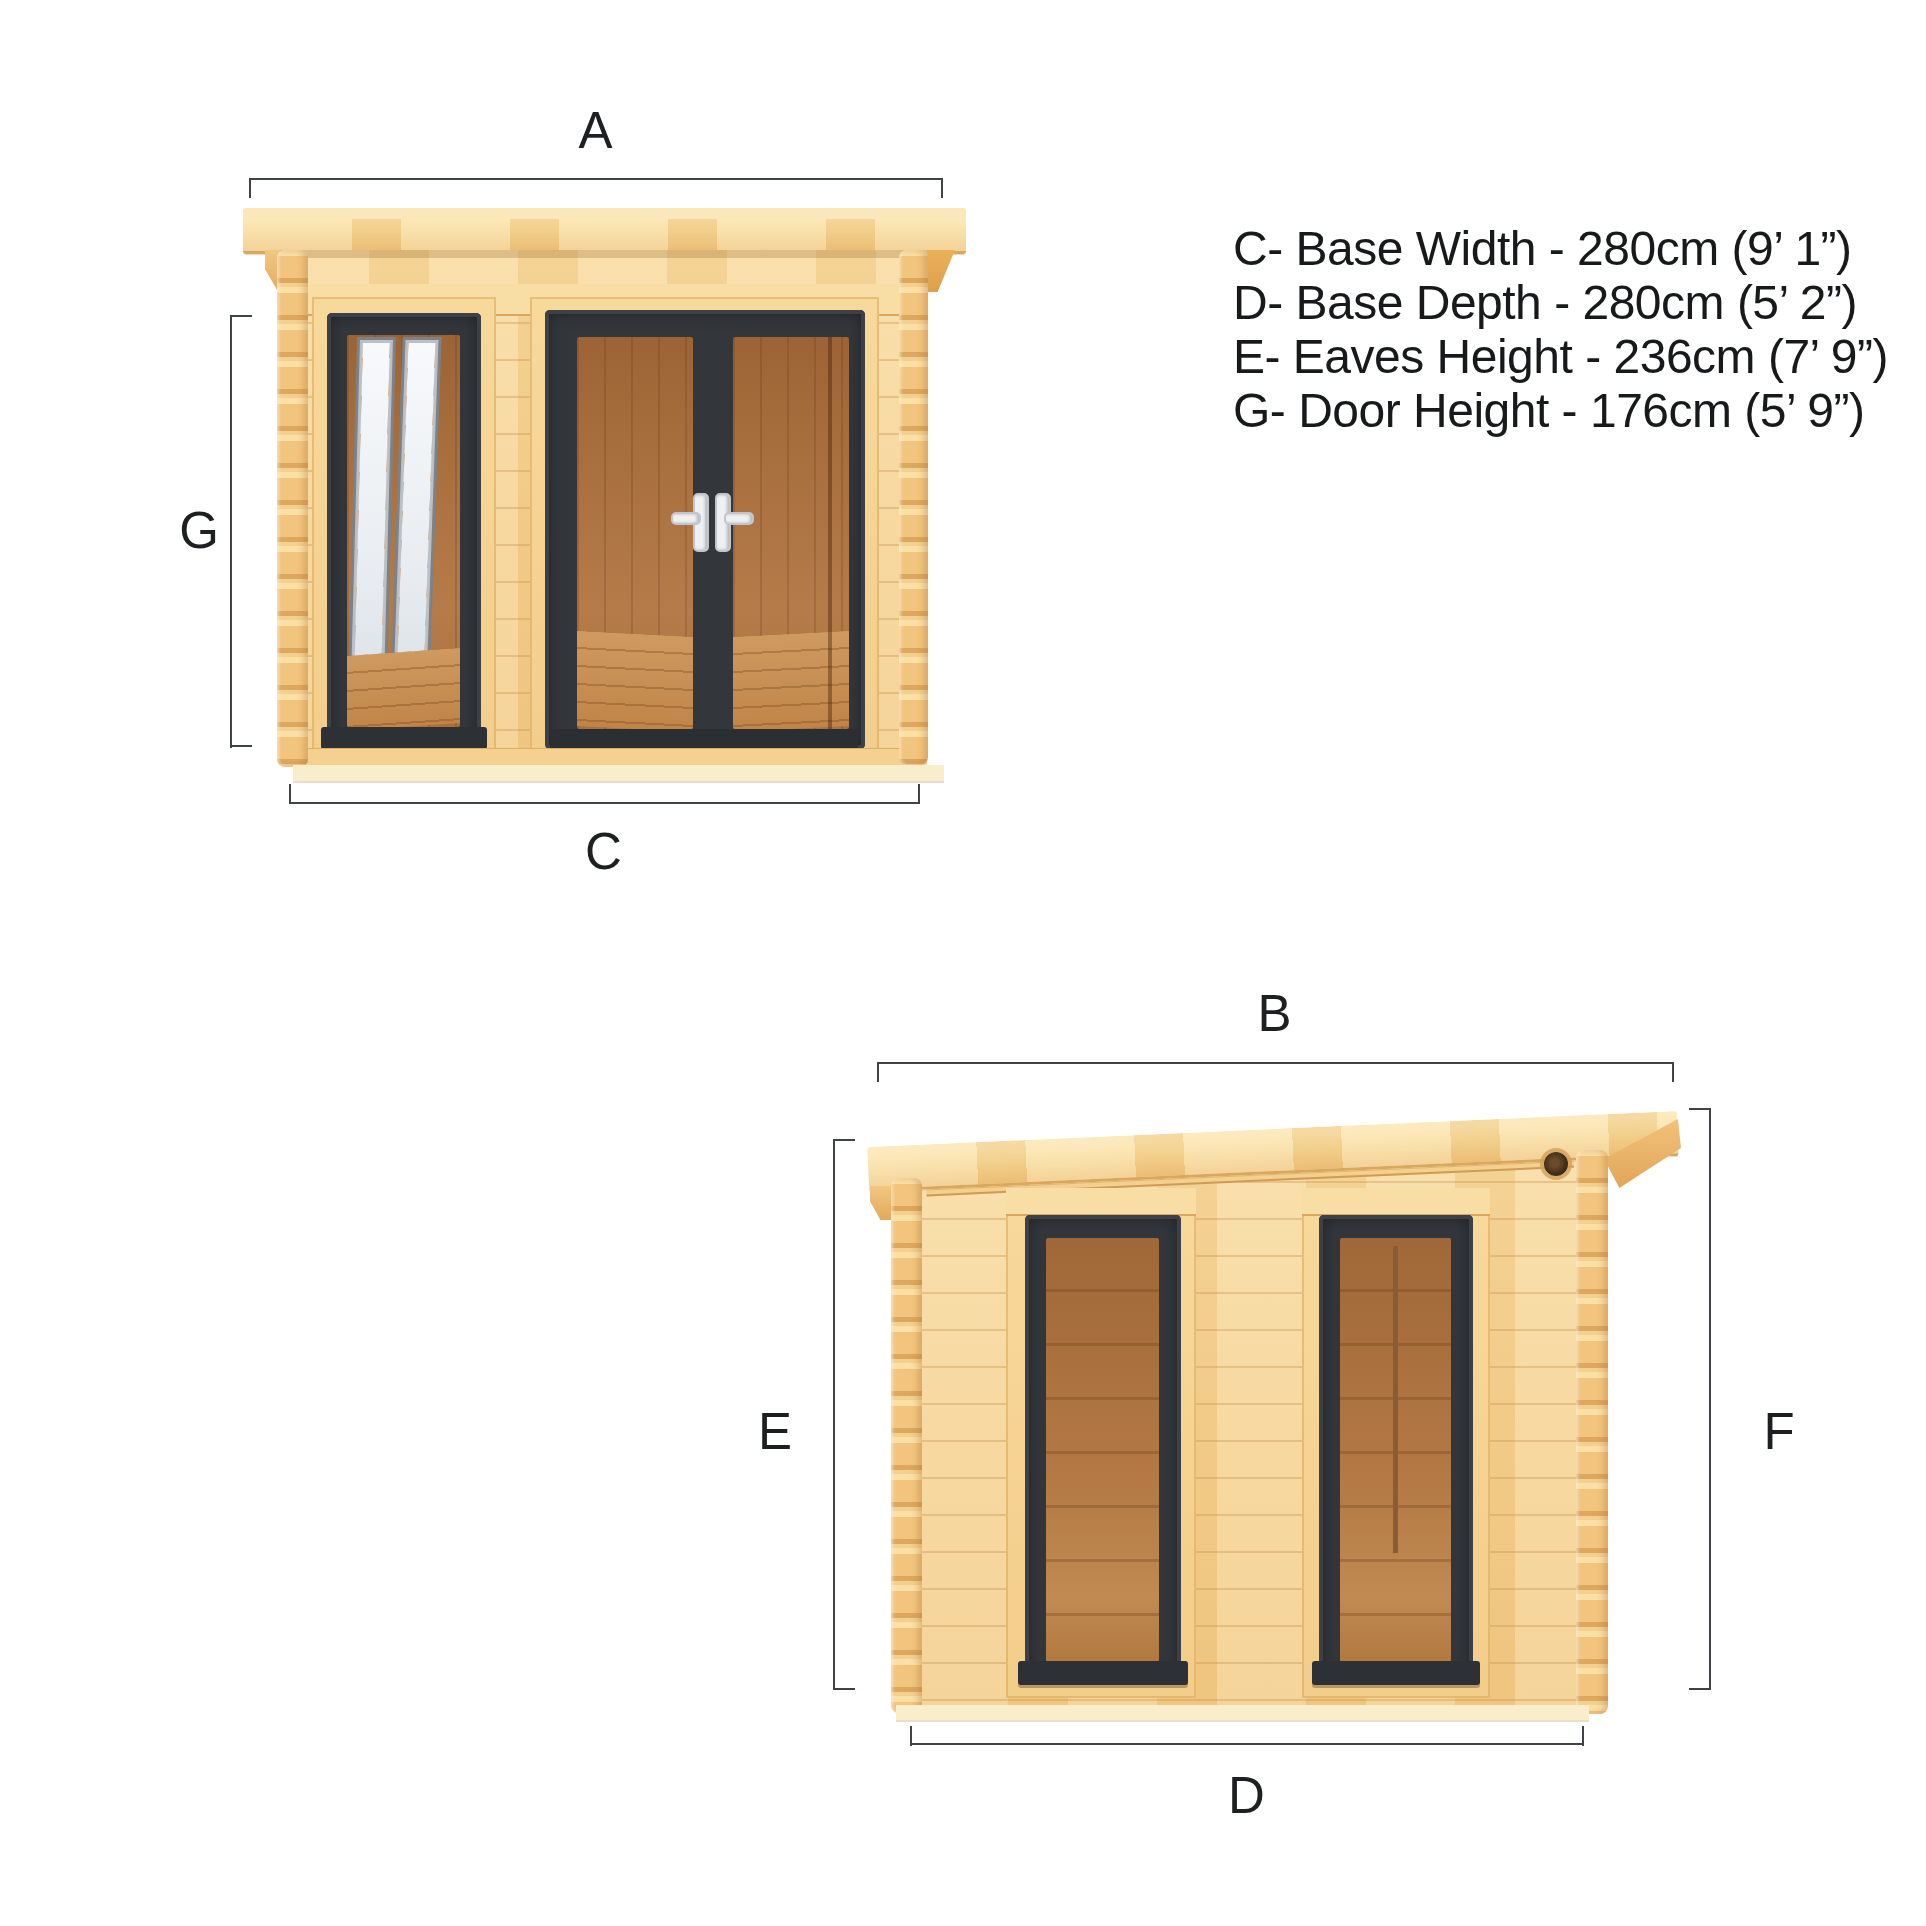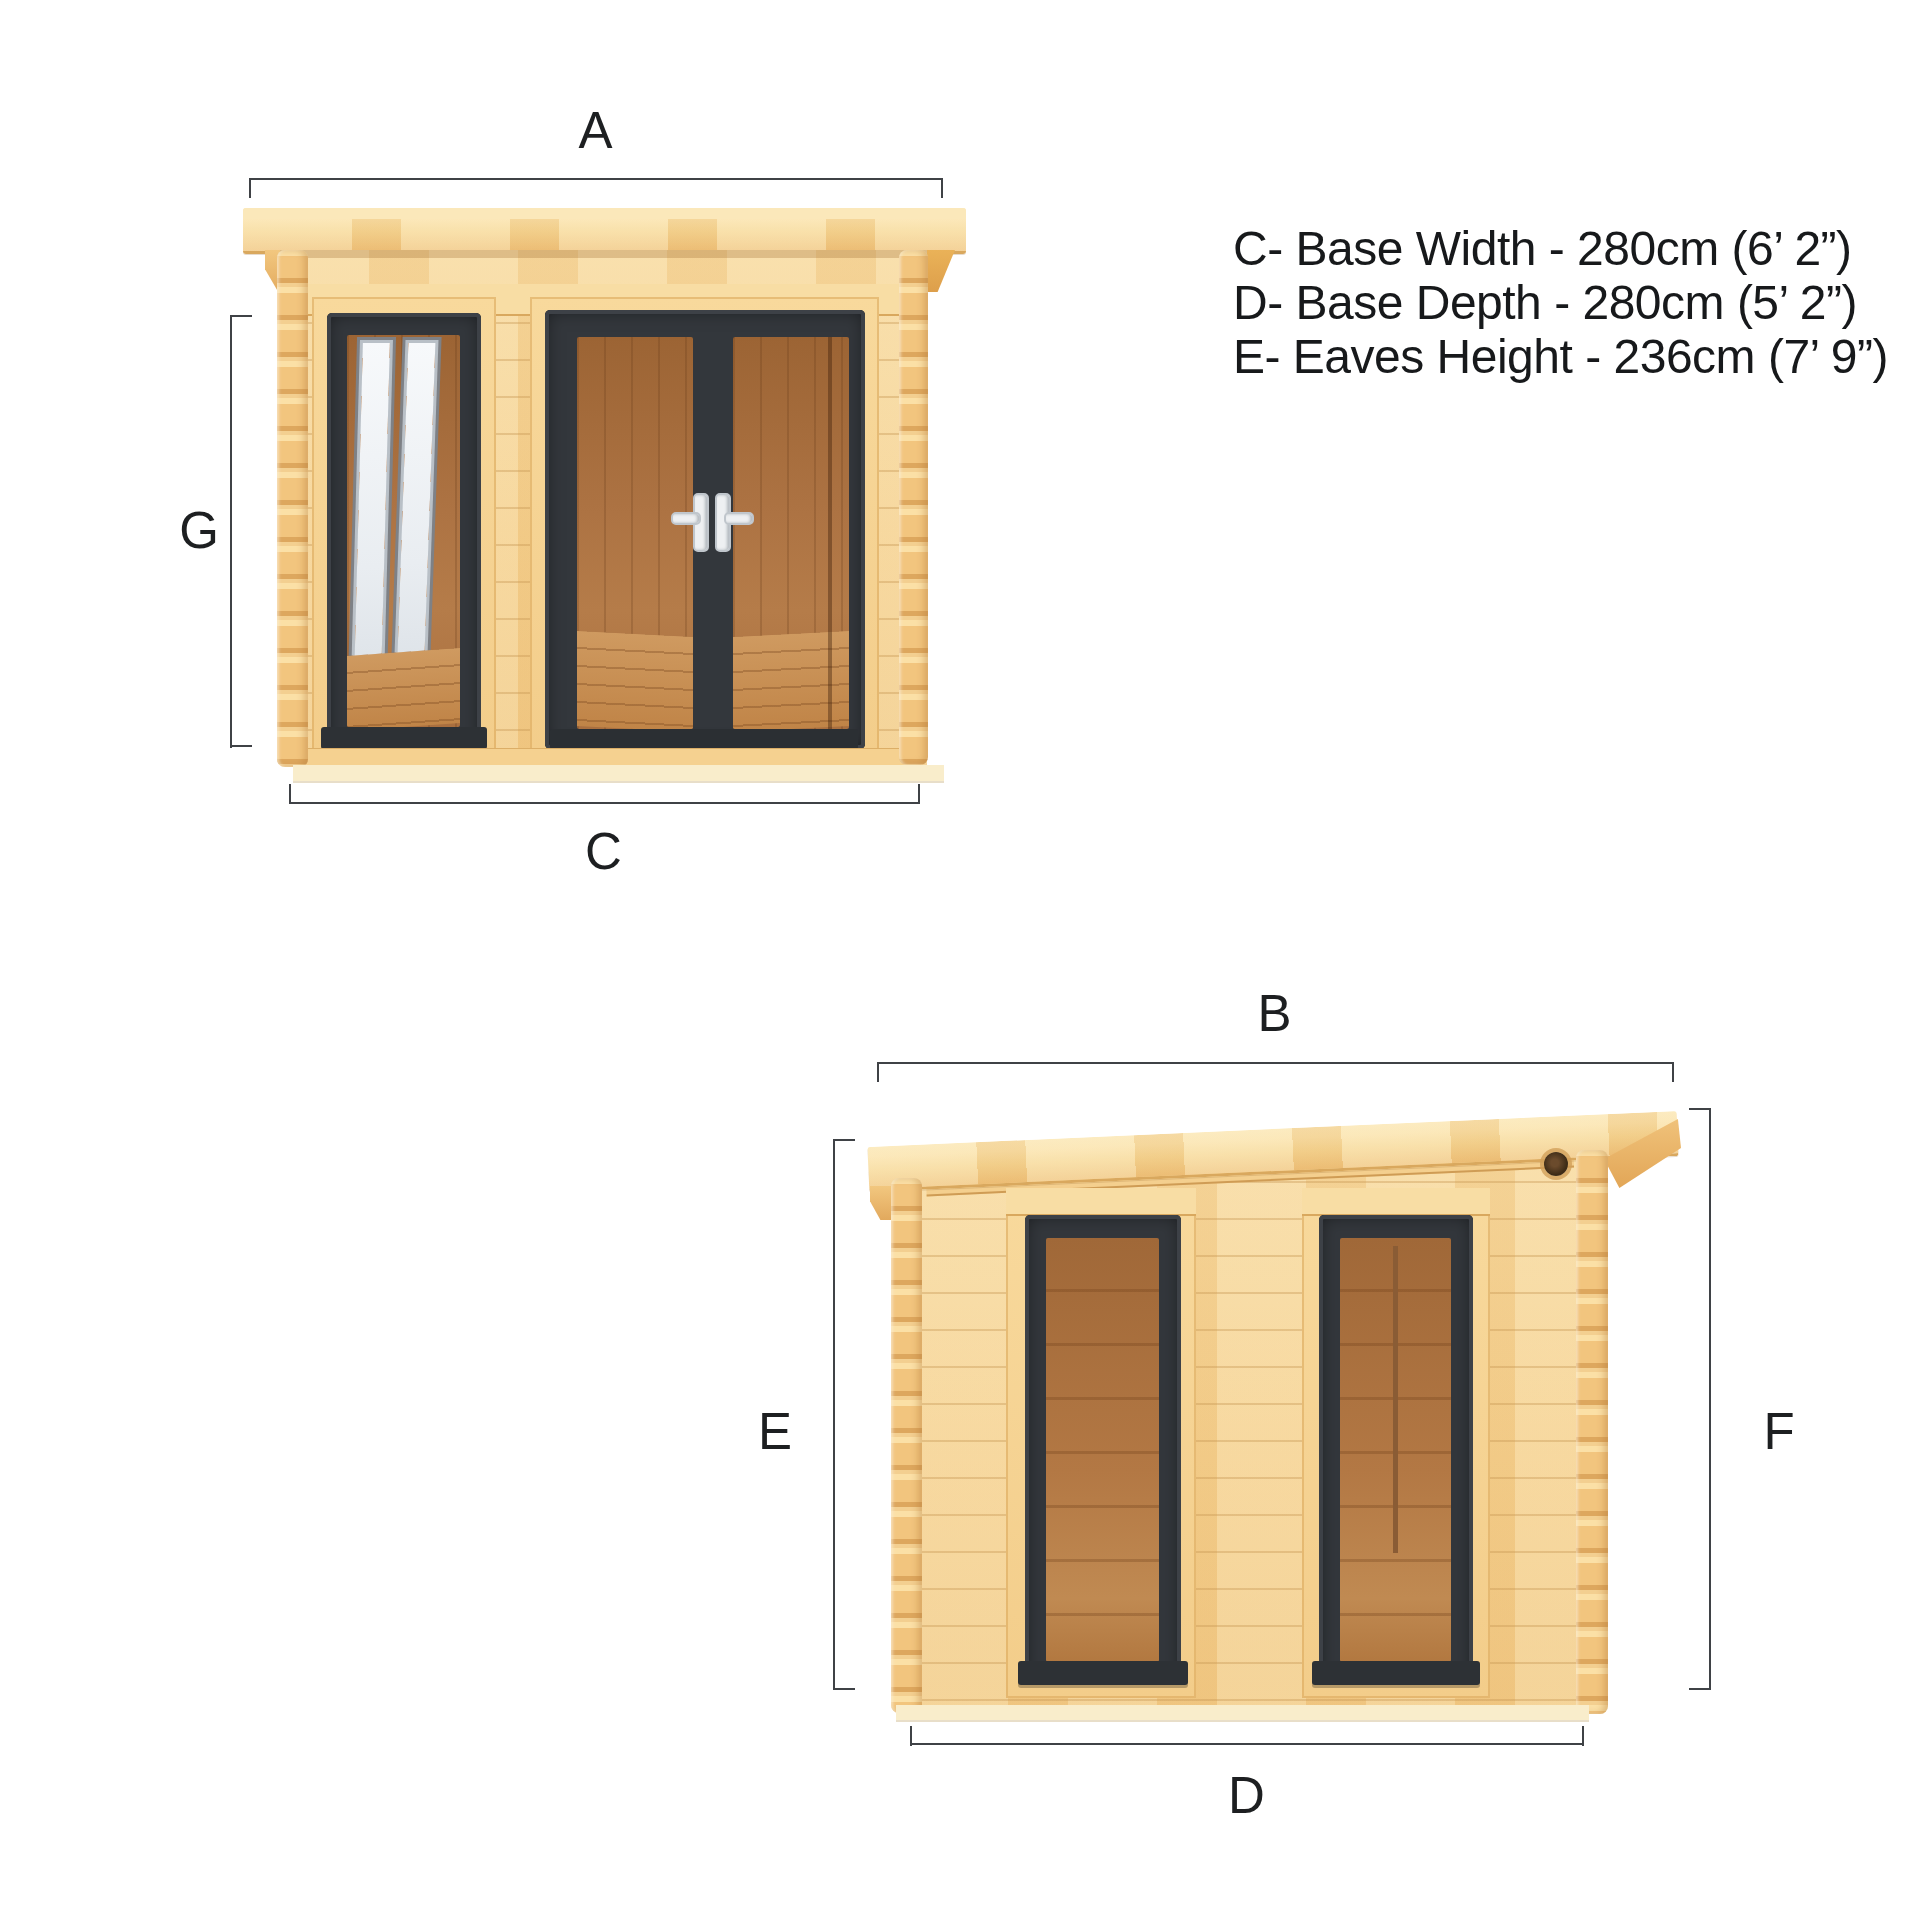--- a/index.html
+++ b/index.html
@@ -134,23 +134,24 @@
     <div class="abs dim" style="left:230px;top:745px;width:22px;height:2px;"></div>
     <div class="abs dim-label" style="left:176px;top:505px;width:46px;">G</div>
 
     <div class="abs dim" style="left:289px;top:802px;width:631px;height:2px;"></div>
     <div class="abs dim" style="left:289px;top:784px;width:2px;height:20px;"></div>
     <div class="abs dim" style="left:918px;top:784px;width:2px;height:20px;"></div>
     <div class="abs dim-label" style="left:574px;top:826px;width:59px;">C</div>
   </div>
 
   <div class="abs legend">
-    <div class="legend-line">C- Base Width - 280cm (6’ 2”)</div>
+    <div class="legend-line">C- Base Width - 280cm (9’ 1”)</div>
     <div class="legend-line">D- Base Depth - 280cm (5’ 2”)</div>
     <div class="legend-line">E- Eaves Height - 236cm (7’ 9”)</div>
+    <div class="legend-line">G- Door Height - 176cm (5’ 9”)</div>
   </div>
 
   <div class="abs" style="left:594px;top:941px;width:1333px;height:986px;margin:0;">
   </div>
 
   <div class="abs dim-label" style="left:1245px;top:988px;width:59px;">B</div>
   <div class="abs dim" style="left:877px;top:1062px;width:797px;height:2px;"></div>
   <div class="abs dim" style="left:877px;top:1062px;width:2px;height:20px;"></div>
   <div class="abs dim" style="left:1672px;top:1062px;width:2px;height:20px;"></div>
 

